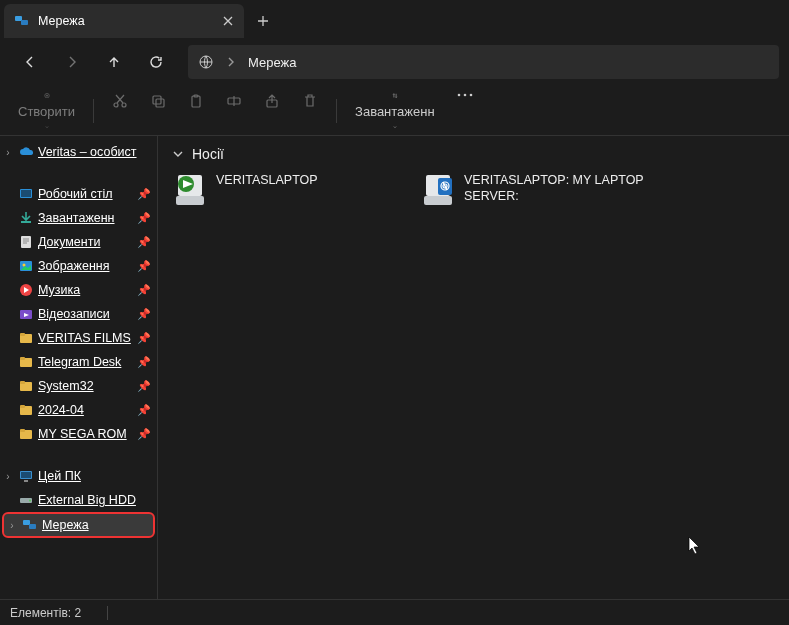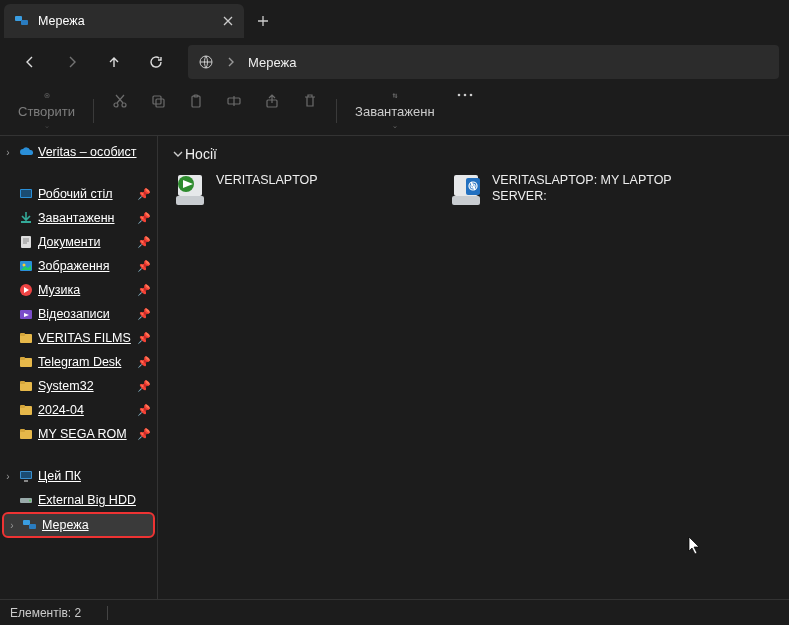--- a/index.html
+++ b/index.html
@@ -27,22 +27,22 @@
   .sb-item { display:flex; align-items:center; height:24px; padding-left: 6px; gap:4px; white-space:nowrap; overflow:hidden;}
   .sb-item.top { padding-left: 2px;}
   .sb-item.indent { padding-left: 18px; }
   .sb-item .exp { width:12px; font-size:10px; color:#999; display:inline-block; text-align:center;}
   .sb-item .lbl { overflow:hidden; text-overflow: clip; flex:1;text-decoration:underline;}
   .sb-item .pin { color:#777; font-size:11px; margin-right:6px;}
   .sb-sel { background:#3a3a3a; border:2px solid #e33; border-radius:6px; margin:0 2px; height:26px;}
   .sb-group-space { height: 18px; }
   
   .main { flex:1; padding: 10px 14px; }
-  .section-head { display:flex; align-items:center; gap:1px; font-size:14px; color:#eee; margin-bottom:10px;}
-  .items { display:flex; gap:36px; flex-wrap:wrap;}
+  .section-head { display:flex; align-items:center; gap:8px; font-size:14px; color:#eee; margin-bottom:10px;}
+  .items { display:flex; gap:8px; flex-wrap:wrap;}
   .item { width: 240px; display:flex; gap:8px; align-items: flex-start;}
   .item-ico { width:36px; height:36px; flex-shrink:0; position:relative;}
   .item-lbl { font-size:12.5px; color:#eee; line-height:1.3; }
   
   .status-bar { height:26px; border-top:1px solid #333; display:flex; align-items:center; padding:0 10px; font-size:12px; color:#ccc; gap:26px;}
   .status-bar .sep { width:1px; height:14px; background:#444;}
   
   .cursor { position:absolute; left: 688px; top: 536px; color:#fff; font-size:16px; pointer-events:none;}
 
   svg { display:block; }

